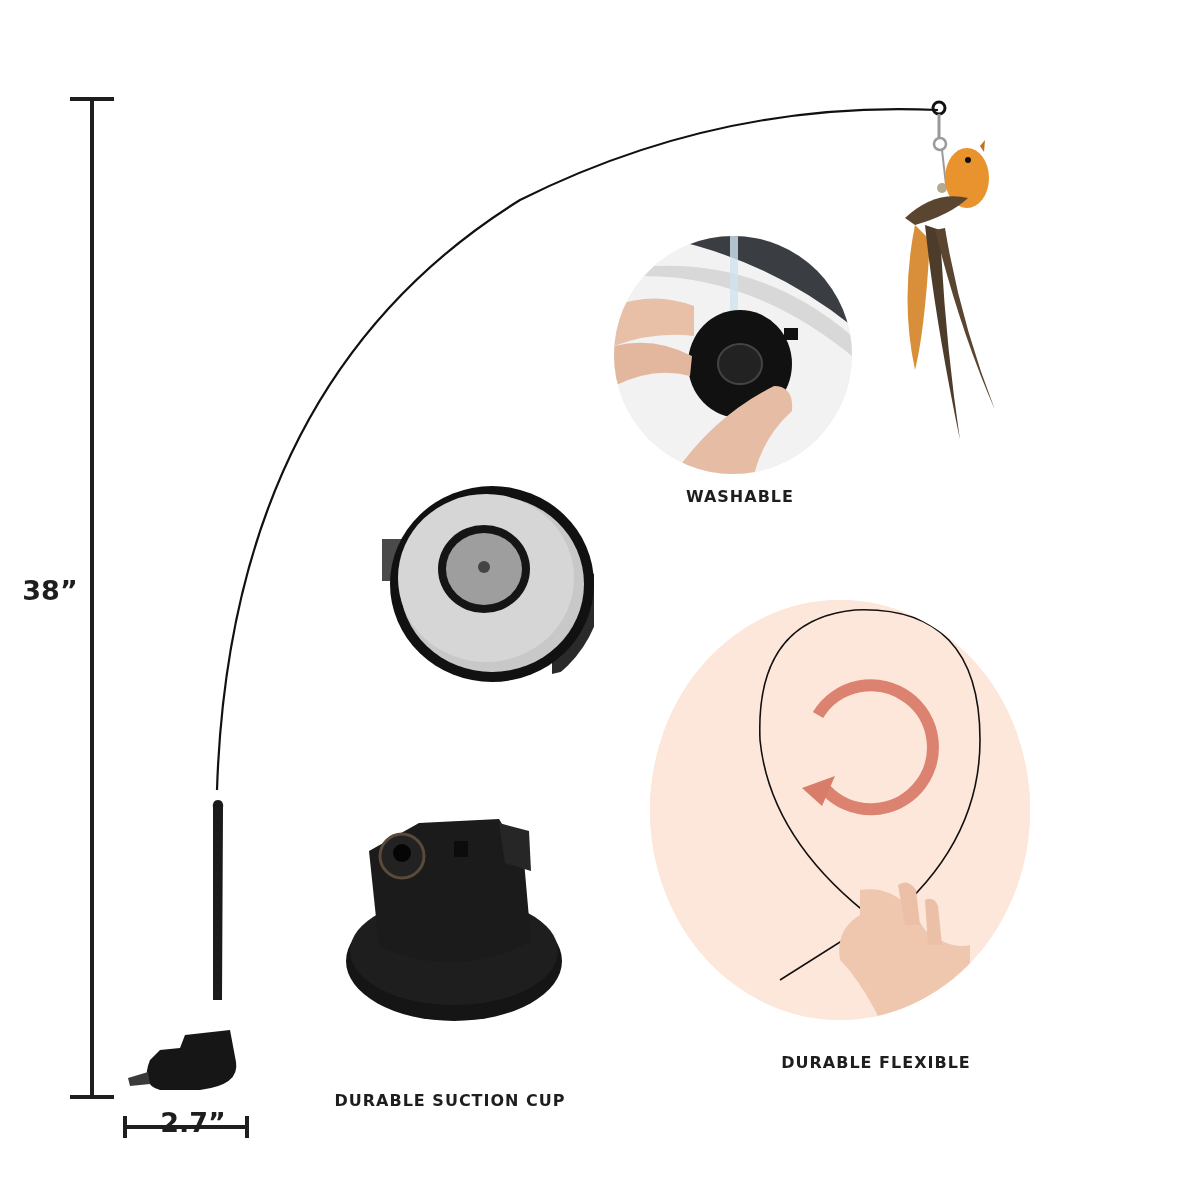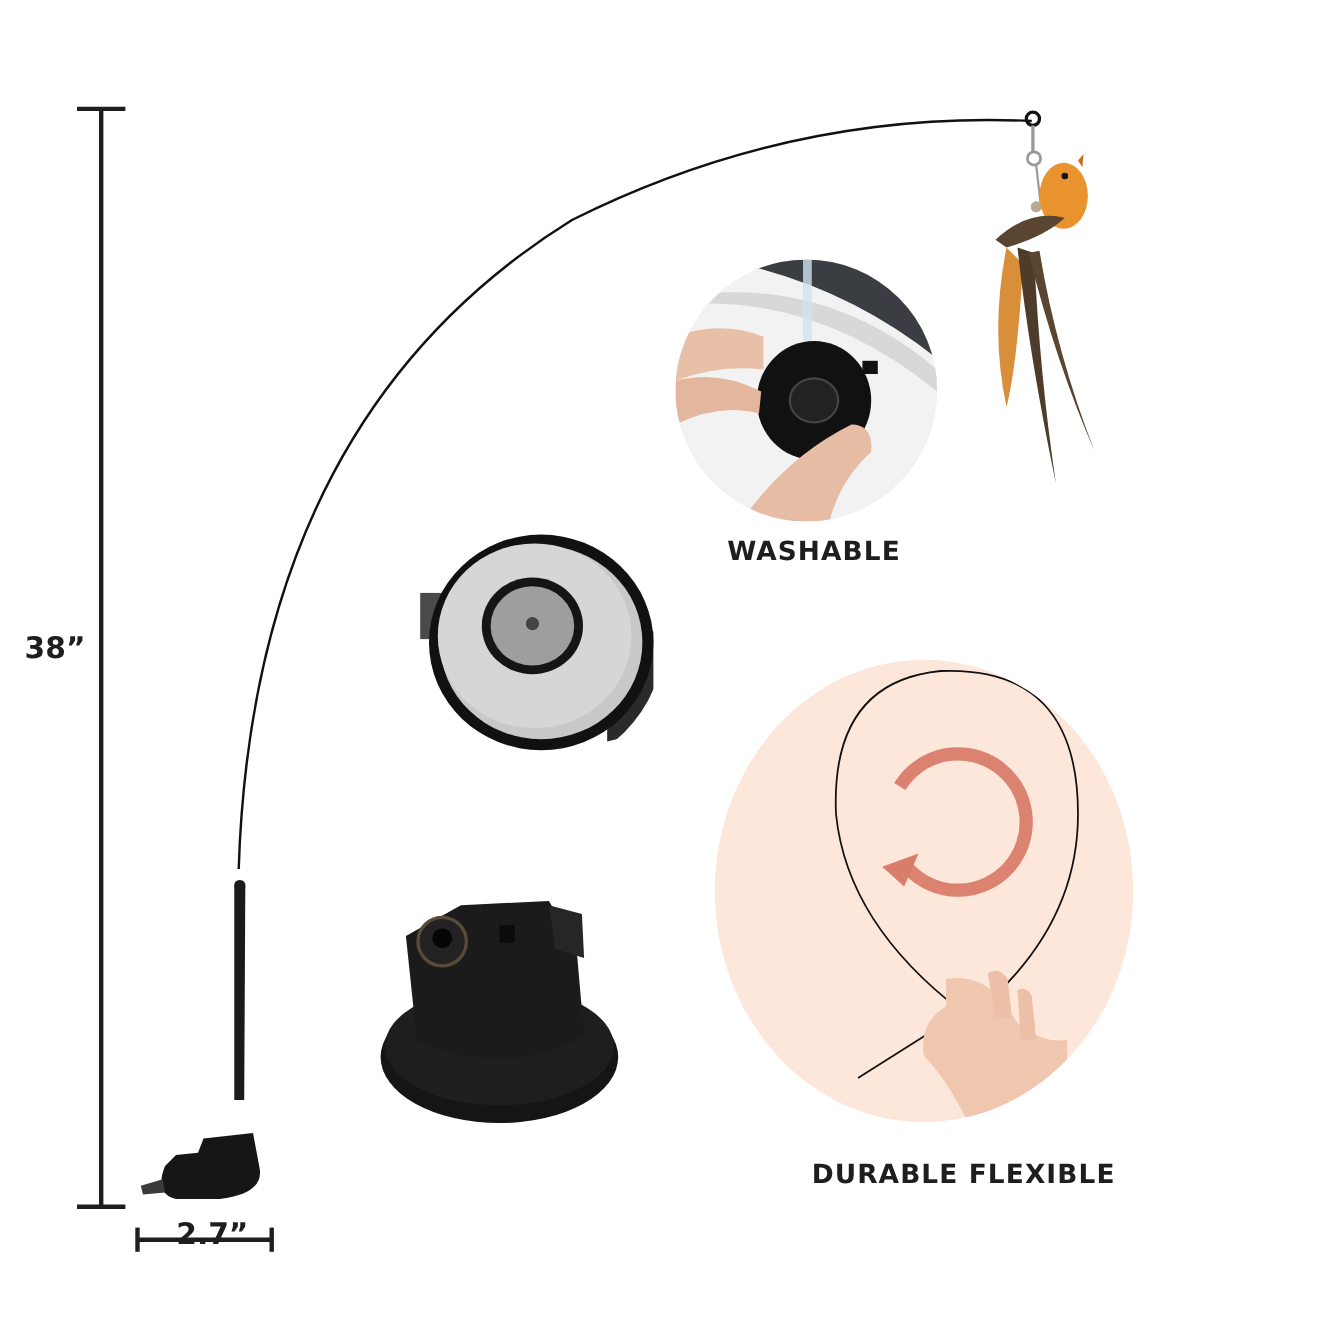--- a/index.html
+++ b/index.html
@@ -1,17 +1,17 @@
 <!DOCTYPE html>
 <html><head>
 <meta charset="utf-8">
 <style>
   html, body { margin: 0; padding: 0; background: #ffffff; }
   .canvas { position: relative; width: 1200px; height: 1200px; background: #ffffff; overflow: hidden; font-family: "DejaVu Sans", "Liberation Sans", sans-serif; }
-  .label { position: absolute; font-weight: bold; color: #1e1e1e; letter-spacing: 1px; white-space: nowrap; transform: translateX(-50%); font-size: 24px; }
+  .label { position: absolute; font-weight: bold; color: #1e1e1e; letter-spacing: 1px; white-space: nowrap; transform: translateX(-50%); font-size: 16px; }
   .dim-label { position: absolute; font-weight: bold; color: #1e1e1e; font-size: 27px; white-space: nowrap; transform: translate(-50%, -50%); }
   .glow { position: absolute; border-radius: 50%; }
   .photo { position: absolute; border-radius: 50%; overflow: hidden; background: #ffffff; }
   svg { display: block; }
 </style>
 </head>
 <body>
 
 <div class="canvas">
 
@@ -65,20 +65,21 @@
       <rect width="282" height="282" fill="#ffffff"></rect>
       <ellipse cx="145" cy="190" rx="108" ry="60" fill="#151515"></ellipse>
       <ellipse cx="145" cy="180" rx="104" ry="54" fill="#1e1e1e"></ellipse>
       <path d="M70 175 L60 80 L110 52 L190 48 L215 90 L222 170 Q150 210 70 175 Z" fill="#1b1b1b"></path>
       <path d="M190 52 L220 60 L222 100 L196 92 Z" fill="#262626"></path>
       <circle cx="93" cy="85" r="22" fill="#222" stroke="#5a4a3a" stroke-width="3"></circle>
       <circle cx="93" cy="82" r="9" fill="#050505"></circle>
       <rect x="145" y="70" width="14" height="16" fill="#0c0c0c"></rect>
     </svg>
   </div>
+  <div class="label" style="left:450px;top:1091px;">DURABLE SUCTION CUP</div>
 
   <div class="glow" style="left:600px;top:558px;width:480px;height:500px;background:radial-gradient(ellipse, #f47a2e 0%, #f47a2e 40%, rgba(244,122,46,0.9) 42%, rgba(244,122,46,0.35) 46%, rgba(255,255,255,0) 50%);"></div>
   <div class="photo" style="left:650px;top:600px;width:380px;height:420px;background:#fde6da;">
     <svg width="380" height="420" viewBox="0 0 380 420">
       <rect width="380" height="420" fill="#fde6da"></rect>
       <path d="M130 380 L225 320 Q120 240 110 140 Q105 20 205 10 Q330 5 330 140 Q330 250 225 330" fill="none" stroke="#111111" stroke-width="1.6"></path>
       <path d="M168 115 A62 62 0 1 1 176 190" fill="none" stroke="#d97c6a" stroke-width="12" stroke-linecap="butt" opacity="0.95"></path>
       <polygon points="152,188 185,176 172,206" fill="#d97c6a"></polygon>
       <path d="M210 290 Q240 285 262 310 L275 330 Q300 350 320 345 L320 420 L230 420 Q210 380 190 360 Q185 330 210 315 Z" fill="#efc7ae"></path>
       <path d="M248 285 Q258 278 266 290 L270 325 L255 325 Z" fill="#ecc0a6"></path>

